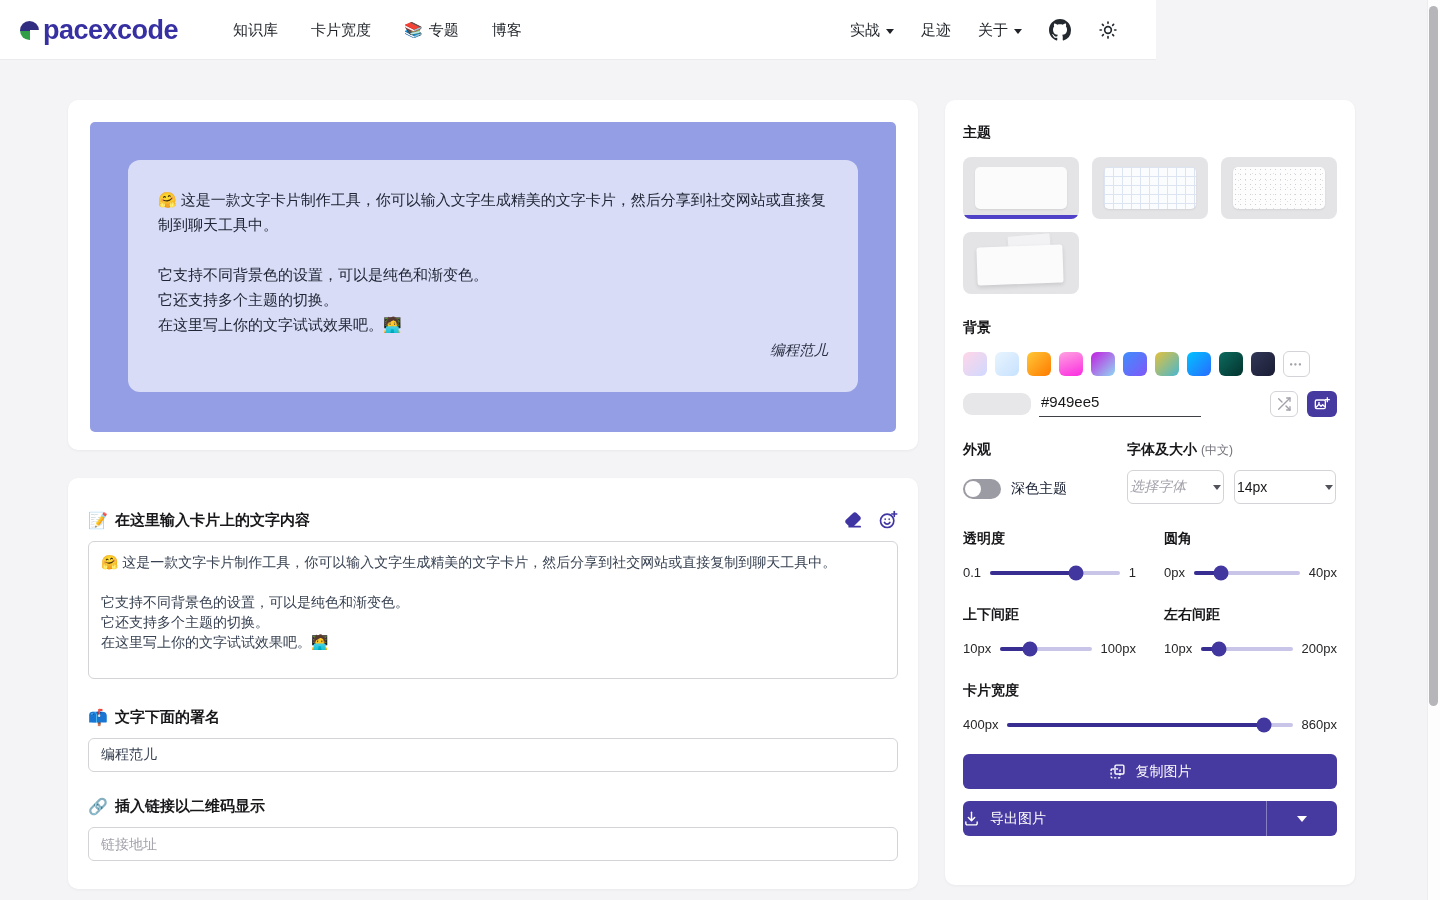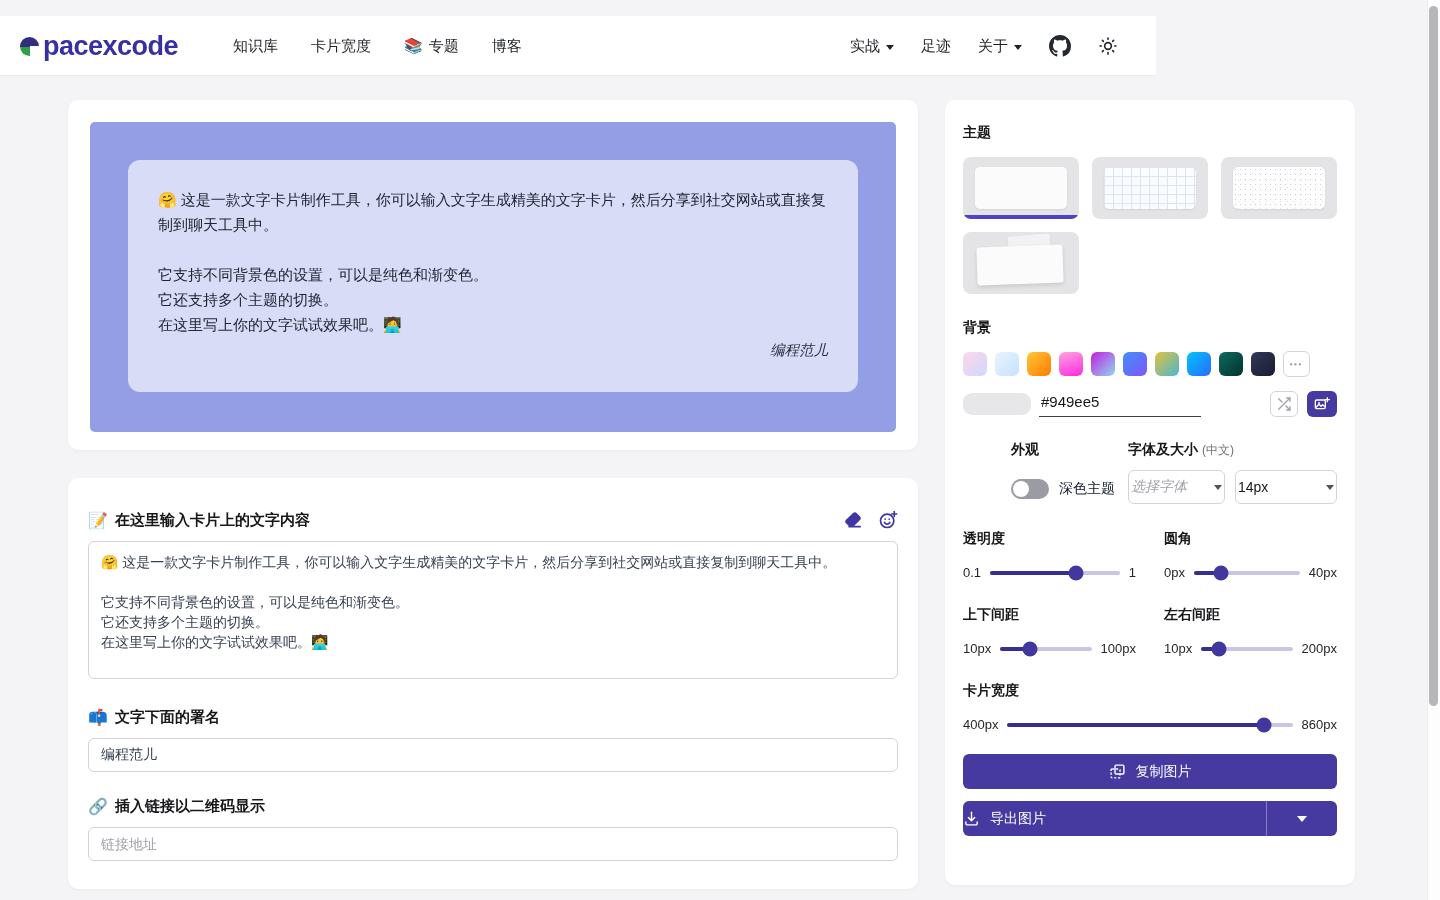--- a/index.html
+++ b/index.html
@@ -1,21 +1,21 @@
 <!DOCTYPE html>
 <html><head>
 <meta charset="utf-8">
 <style>
   * { margin:0; padding:0; box-sizing:border-box; }
   html,body { width:1440px; height:900px; overflow:hidden; background:#f4f4f6;
     font-family:"Liberation Sans","DejaVu Sans",sans-serif; color:#1f2328; }
 
   
   #header { position:absolute; top:0; left:0; width:1156px; height:60px; background:#fff;
-    border-bottom:1px solid #ebebee; z-index:5;margin-top:16px; }
+    border-bottom:1px solid #ebebee; z-index:5; }
   .logo { position:absolute; left:20px; top:0; height:60px; display:flex; align-items:center; gap:4px; cursor:pointer; }
   .logo-mark { width:19px; height:19px; border-radius:50%;
     background:conic-gradient(#312e81 0 90deg,#ffffff 90deg 180deg,#2f9e44 180deg 270deg,#312e81 270deg 360deg); }
   .logo-text { font-size:27px; font-weight:800; color:#3730a3; letter-spacing:-0.5px; line-height:1; }
   .nav-left { position:absolute; left:233px; top:0; height:60px; display:flex; align-items:center; gap:33px; }
   .nav-right { position:absolute; right:36px; top:0; height:60px; display:flex; align-items:center; gap:27px; }
   .nav-item { font-size:15px; color:#1f2328; cursor:pointer; display:flex; align-items:center; gap:6px; white-space:nowrap; }
   .caret-down { width:0; height:0; border-left:4px solid transparent; border-right:4px solid transparent;
     border-top:5px solid #1f2328; display:inline-block; margin-top:2px; }
   .hdr-icon { width:22px; height:22px; color:#24292f; cursor:pointer; display:flex; align-items:center; }
@@ -80,21 +80,21 @@
   .hex-preview { width:68px; height:22px; border-radius:9px; background:#e7e7ea; }
   .hex-input { margin-left:8px; width:162px; border:none; border-bottom:1px solid #3f3f46; font-size:15px;
     color:#18181b; padding:3px 2px 6px 2px; outline:none; background:transparent;
     font-family:"Liberation Sans","DejaVu Sans",sans-serif; }
   .shuffle-btn { margin-left:auto; width:28px; height:26px; border:1px solid #d4d4d8; border-radius:6px; background:#fff;
     color:#a1a1aa; display:flex; align-items:center; justify-content:center; cursor:pointer; }
   .img-btn { margin-left:9px; width:30px; height:26px; border:none; border-radius:6px; background:#46399f; color:#fff;
     display:flex; align-items:center; justify-content:center; cursor:pointer; }
 
   .two-col { display:flex; margin-top:24px; }
-  .col-left { width:164px;margin-left:48px; }
+  .col-left { width:164px; }
   .col-right { flex:1; }
   .toggle-row { margin-top:20px; display:flex; align-items:center; gap:10px; }
   .toggle { width:38px; height:20px; border-radius:10px; background:#9b9ba3; position:relative; cursor:pointer; }
   .toggle-knob { position:absolute; left:2px; top:2px; width:16px; height:16px; border-radius:50%; background:#fff; }
   .toggle-label { font-size:14px; color:#0f172a; }
   .select-row { margin-top:11px; display:flex; gap:10px; }
   .select-box { height:34px; border:1px solid #d4d4d8; border-radius:6px; background:#fff; display:flex; align-items:center;
     padding:0 2px; cursor:pointer; font-size:14px; color:#18181b; }
   .select-box .sel-caret { margin-left:auto; width:0; height:0; border-left:4px solid transparent; border-right:4px solid transparent;
     border-top:5px solid #52525b; }

